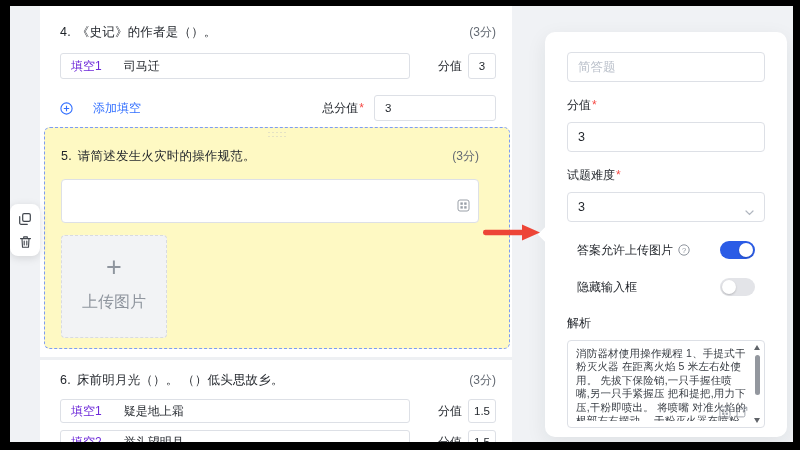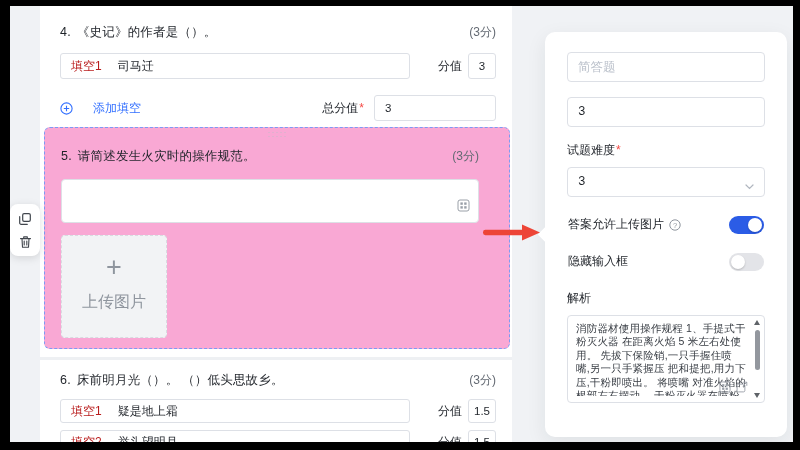--- a/index.html
+++ b/index.html
@@ -19,39 +19,39 @@
     background:#fff; padding:18px 16px 0 20px; overflow:hidden; }
 
   .q-head { display:flex; align-items:flex-start; justify-content:space-between; }
   .q-title { font-size:12.5px; color:#1f2329; line-height:17px; letter-spacing:.2px; }
   .q-num { margin-right:6px; }
   .q-score { font-size:12px; color:#646a73; white-space:nowrap; margin-left:10px; }
 
   .blank-row { display:flex; align-items:center; margin-top:12px; }
   .blank-input { flex:1; height:26px; border:1px solid #dde0e6; border-radius:3px;
     display:flex; align-items:center; padding:0 10px; background:#fff; }
-  .blank-label { font-size:12px; color:#b91c1c; margin-right:16px; white-space:nowrap;text-align:center; }
+  .blank-label { font-size:12px; color:#6d28d9; margin-right:22px; white-space:nowrap;text-align:center; }
   .blank-value { font-size:12px; color:#1f2329; white-space:nowrap; }
   .score-label { font-size:12px; color:#1f2329; margin-left:28px; white-space:nowrap; }
   .score-box { width:28px; height:26px; border:1px solid #dde0e6; border-radius:3px;
     margin-left:6px; font-size:11.5px; color:#1f2329; display:flex; align-items:center;
     justify-content:center; background:#fff; }
 
   .q4-foot { display:flex; align-items:center; justify-content:space-between; margin-top:16px; }
   .add-blank { display:flex; align-items:center; gap:20px; color:#3370ff; font-size:12px; cursor:pointer; }
   .total-group { display:flex; align-items:center; }
   .total-label { font-size:12px; color:#1f2329; }
   .req { color:#f54a45; margin-left:1px; }
   .total-box { width:122px; height:26px; border:1px solid #dde0e6; border-radius:3px;
     margin-left:10px; font-size:11.5px; color:#1f2329; display:flex; align-items:center;
     padding-left:10px; background:#fff; }
 
   
   .sel-card { position:relative; margin:6px -14px 0 -16px; border:1px dashed #7b9bf5;
-    border-radius:6px; padding:20px 30px 10px 16px; background:#f9a8d4; }
+    border-radius:6px; padding:20px 30px 10px 16px; background:#fef9c3; }
   .drag-handle { position:absolute; top:3px; left:50%; transform:translateX(-50%);
     display:grid; grid-template-columns:repeat(5,3px); grid-auto-rows:3px; gap:1px; cursor:grab; }
   .drag-handle i { width:1.5px; height:1.5px; background:#b9bec6; border-radius:50%; justify-self:center; align-self:center; }
   .answer-box { position:relative; margin-top:14px; height:44px; border:1px solid #dde0e6;
     border-radius:4px; background:#fff; }
   .answer-box .corner-ic { position:absolute; right:8px; bottom:6px; }
   .upload-box { margin-top:12px; width:106px; height:103px; border:1px dashed #d8dbe0;
     border-radius:4px; background:#f2f3f5; display:flex; flex-direction:column;
     align-items:center; justify-content:center; gap:14px; cursor:pointer; }
   .upload-plus { font-size:27px; line-height:22px; color:#8f959e; font-weight:300; margin-top:-4px; }
@@ -74,24 +74,24 @@
 
   
   .panel { position:absolute; left:545px; top:32px; width:242px; height:405px;
     background:#fff; border-radius:10px; box-shadow:0 6px 20px rgba(31,35,41,.08);
     padding:20px 22px 0 22px; z-index:10; }
   .panel-notch { position:absolute; left:-5px; top:197px; width:11px; height:11px;
     background:#fff; transform:rotate(45deg); }
   .field { margin-bottom:15px; }
   .field-label { font-size:12px; color:#1f2329; margin-bottom:8px; }
   .field-input { position:relative; height:30px; border:1px solid #dde0e6; border-radius:4px;
-    display:flex; align-items:center; padding:0 10px; font-size:12.5px; color:#1f2329; background:#fff;font-family:Liberation Mono, monospace; }
+    display:flex; align-items:center; padding:0 10px; font-size:12.5px; color:#1f2329; background:#fff; }
   .field-input.disabled { color:#bbc1cb; }
   .field-input .chev { position:absolute; right:10px; top:12px; }
-  .toggle-row { display:flex; align-items:flex-start; justify-content:space-between; margin:19px 1px; }
+  .toggle-row { display:flex; align-items:center; justify-content:space-between; margin:19px 10px; }
   .toggle-left { display:flex; align-items:center; gap:5px; font-size:12px; color:#1f2329; }
   .toggle { width:35px; height:18px; border-radius:9px; position:relative; cursor:pointer; }
   .toggle.on { background:#2b5ce6; }
   .toggle.off { background:#e3e4e8; }
   .toggle .knob { position:absolute; top:2px; width:14px; height:14px; border-radius:50%;
     background:#fff; box-shadow:0 1px 2px rgba(0,0,0,.2); }
   .toggle.on .knob { right:2px; } .toggle.off .knob { left:2px; }
   .analysis-label { font-size:12px; color:#1f2329; margin:16px 0 8px; }
   .analysis-box { position:relative; height:88px; border:1px solid #dde0e6; border-radius:4px;
     background:#fff; overflow:hidden; }
@@ -226,20 +226,21 @@
   </svg>
 
   <div class="panel">
     <div class="panel-notch"></div>
 
     <div class="field">
       <div class="field-input disabled">简答题</div>
     </div>
 
     <div class="field">
+      <div class="field-label"><span>分值</span><span class="req">*</span></div>
       <div class="field-input">3</div>
     </div>
 
     <div class="field">
       <div class="field-label"><span>试题难度</span><span class="req">*</span></div>
       <div class="field-input">
           <span>3</span>
         <span class="chev">
           <svg width="9" height="6" viewBox="0 0 9 6">
               <path d="M1 1l3.5 3.5L8 1" fill="none" stroke="#b0b6bf" stroke-width="1.2" stroke-linecap="round"></path>

